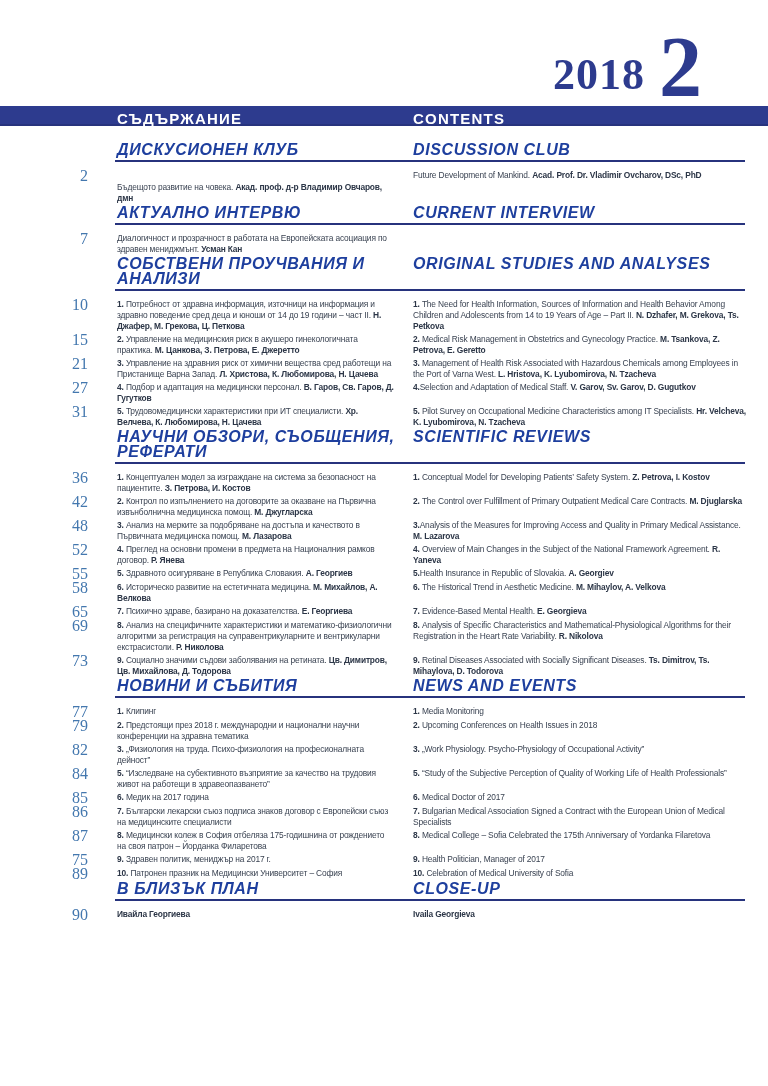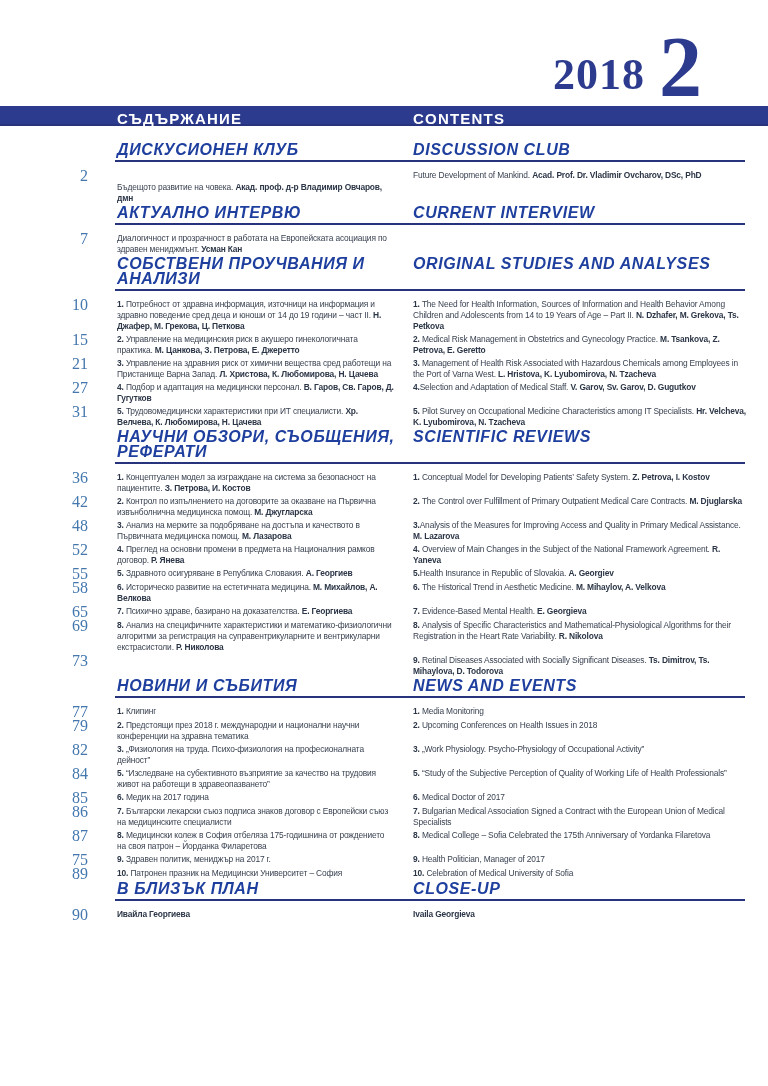--- a/index.html
+++ b/index.html
@@ -198,20 +198,21 @@
   </div>
 
   <div class="entry">
     <span class="pnum">69</span>
     <p class="etext bgt"><span class="b">8. </span><span>Анализ на специфичните характеристики и математико-физиологични алгоритми за регистрация на суправентрикуларните и вентрикуларни екстрасистоли. </span><span class="b">Р. Николова</span></p>
     <p class="etext ent"><span class="b">8. </span><span>Analysis of Specific Characteristics and Mathematical-Physiological Algorithms for their Registration in the Heart Rate Variability. </span><span class="b">R. Nikolova</span></p>
   </div>
 
   <div class="entry">
     <span class="pnum">73</span>
+    <p class="etext bgt"><span class="b">9. </span><span>Социално значими съдови заболявания на ретината. </span><span class="b">Цв. Димитров, Цв. Михайлова, Д. Тодорова</span></p>
     <p class="etext ent"><span class="b">9. </span><span>Retinal Diseases Associated with Socially Significant Diseases. </span><span class="b">Ts. Dimitrov, Ts. Mihaylova, D. Todorova</span></p>
   </div>
 </div>
   </section>
 
   <section class="section">
     <div class="sec-head">
       <h2 class="sec-title bgt">НОВИНИ И СЪБИТИЯ</h2>
       <h2 class="sec-title ent">NEWS AND EVENTS</h2>
     </div>

